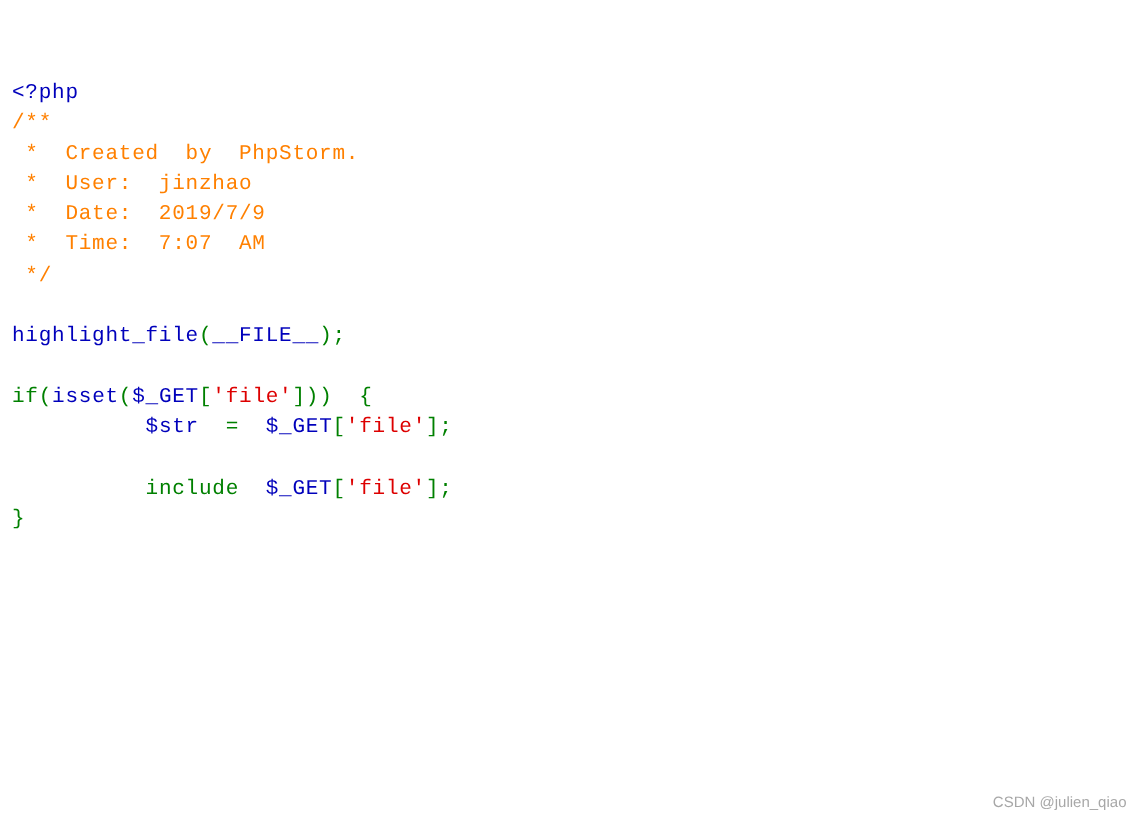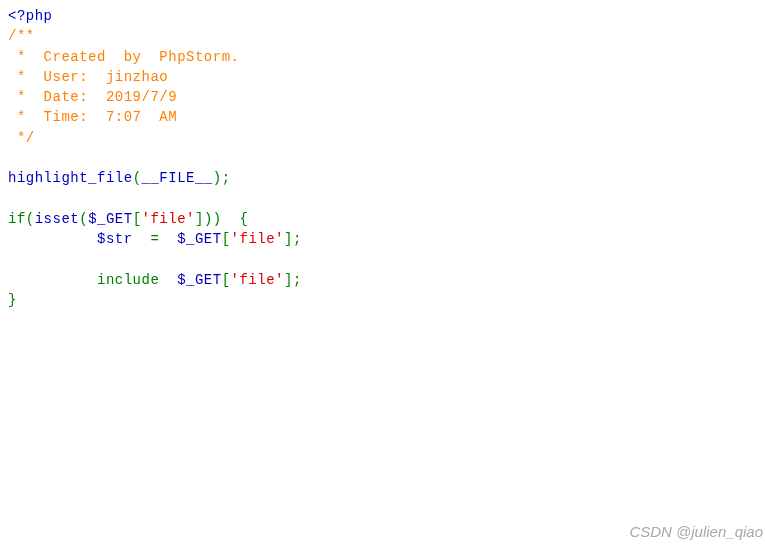--- a/index.html
+++ b/index.html
@@ -8,42 +8,42 @@
     width: 765px;
     height: 553px;
     background: #ffffff;
     font-family: "Courier New", monospace;
     font-size: 14px;
     line-height: 1.45;
     position: relative;
     overflow: hidden;
   }
   .code-block {
-    padding: 6px 8px;
+    padding: 16px 8px;
     white-space: pre;
     letter-spacing: 0.5px;
+    margin-top: 36px;
   }
   .tok-tag { color: #0000bb; } 
   .tok-comment { color: #ff8000; } 
   .tok-func { color: #0000bb; } 
   .tok-paren { color: #008000; } 
   .tok-keyword { color: #008000; } 
   .tok-var { color: #0000bb; } 
   .tok-string { color: #dd0000; } 
   .tok-const { color: #0000bb; } 
   .tok-op { color: #008000; }
   .tok-semicol { color: #008000; }
   .watermark {
     position: absolute;
-    right: 2px;
+    right: 14px;
     bottom: 10px;
     font-family: Arial, sans-serif;
-    font-size: 15px;
+    font-size: 10px;
     color: rgba(120,120,120,0.65);
-    font-style: italic;
   }
 </style>
 </head>
 <body>
 
 <div class="code-block"><span class="tok-tag">&lt;?php</span>
 <span class="tok-comment">/**</span>
 <span class="tok-comment"> *  Created  by  PhpStorm.</span>
 <span class="tok-comment"> *  User:  jinzhao</span>
 <span class="tok-comment"> *  Date:  2019/7/9</span>

